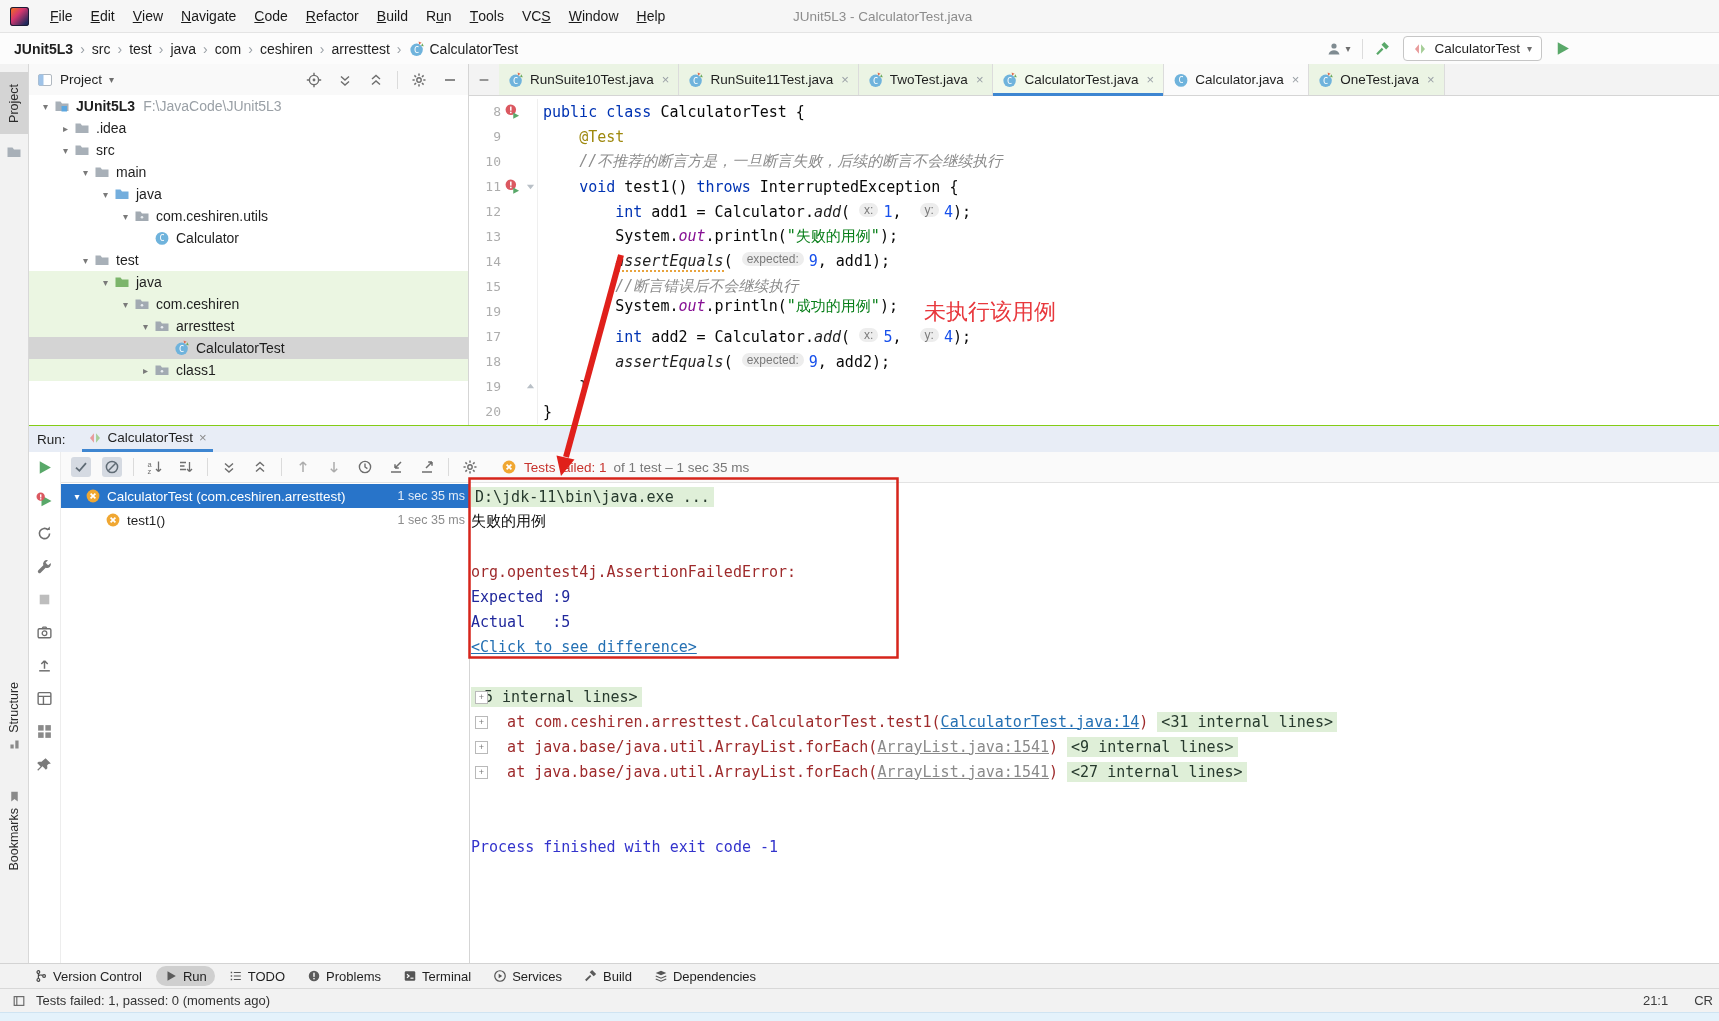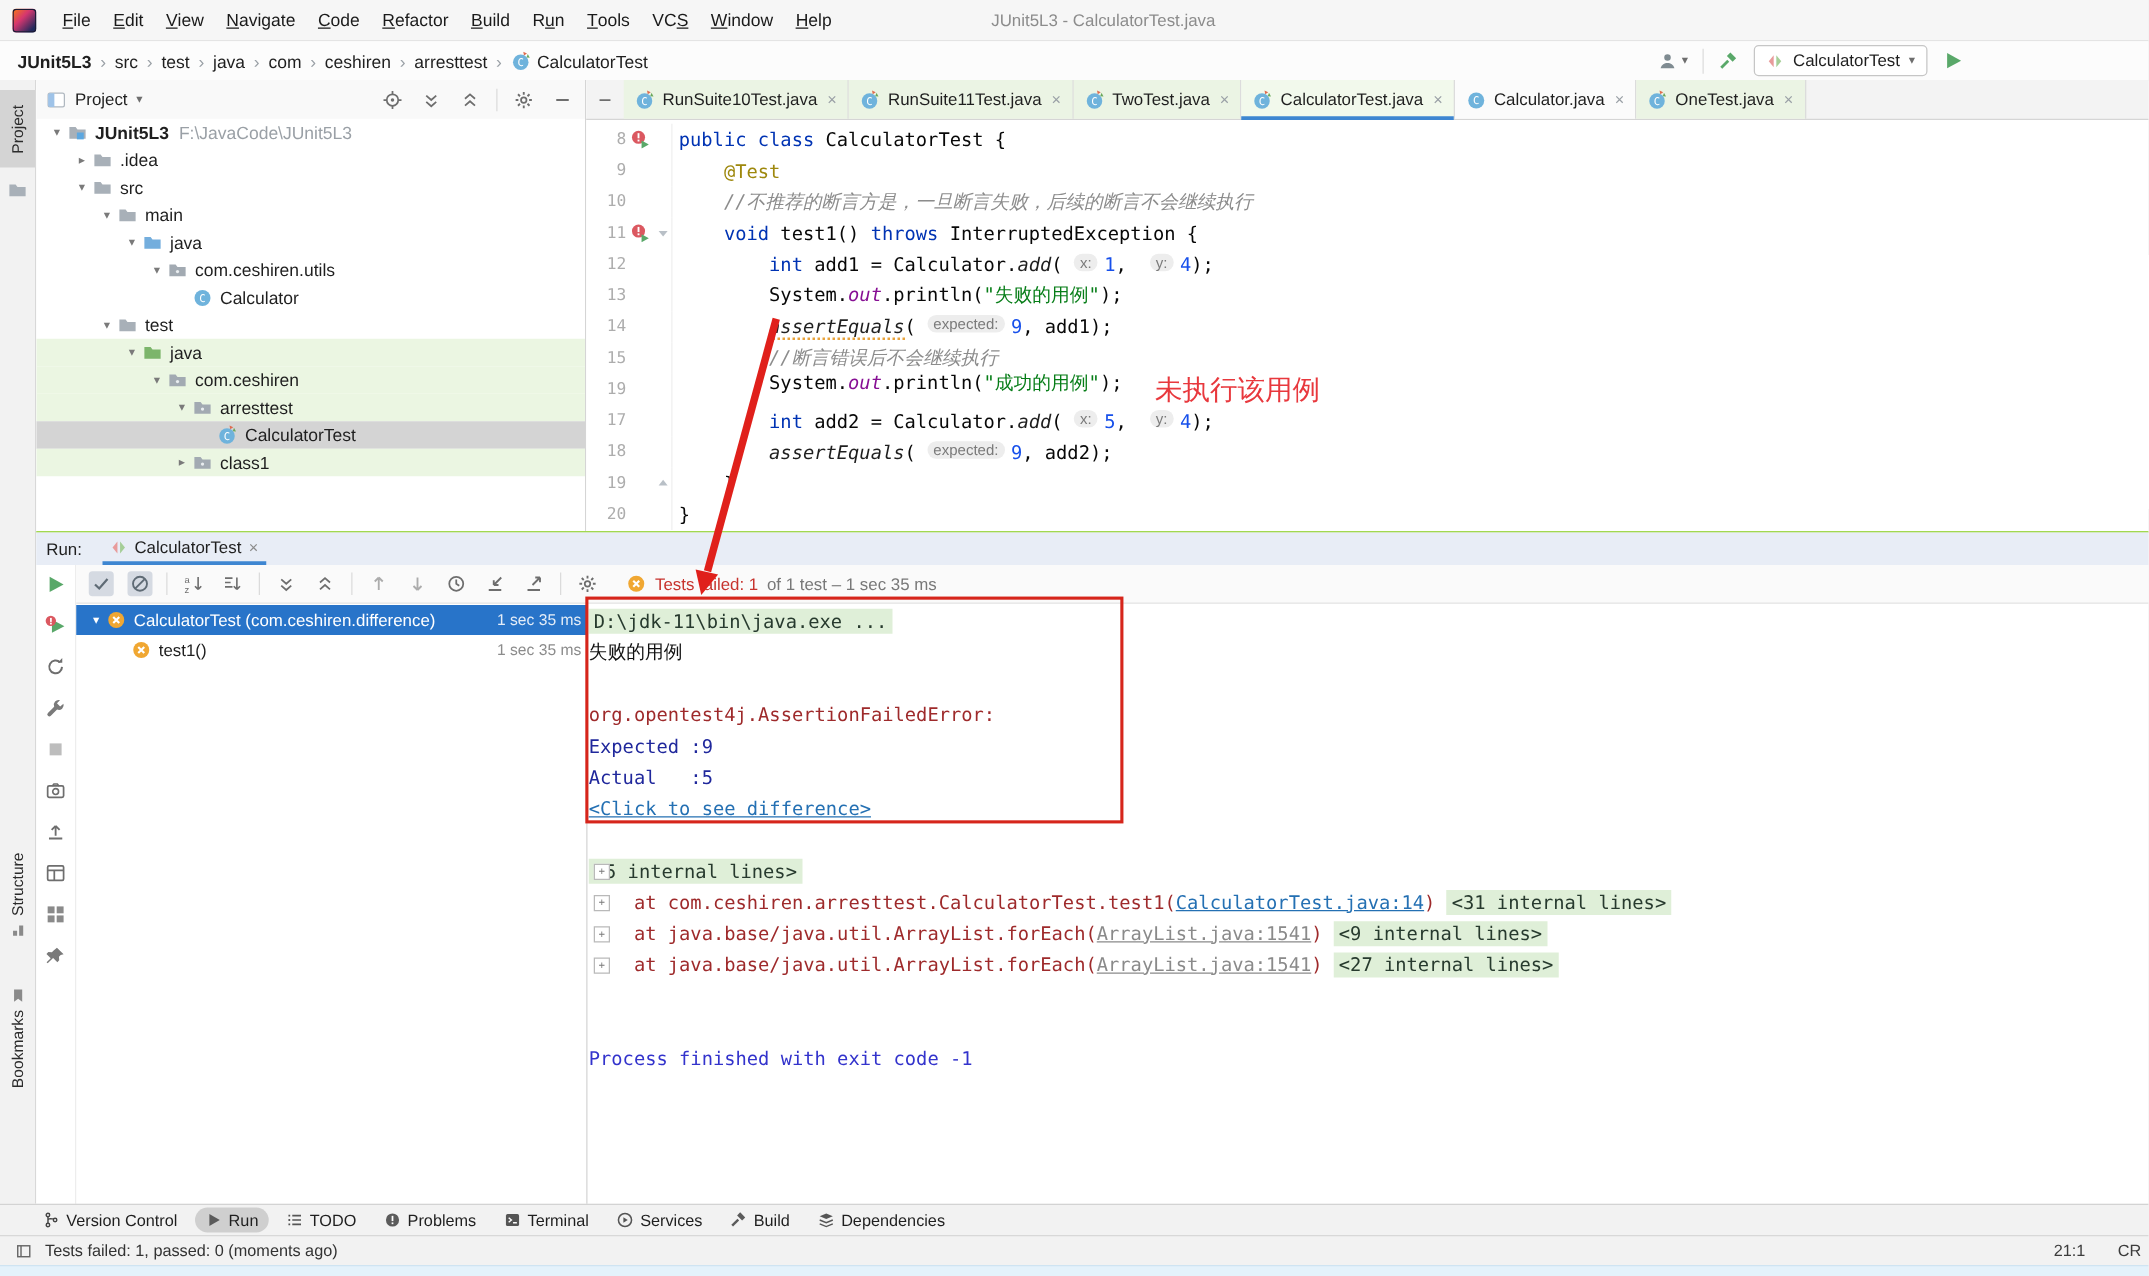--- a/index.html
+++ b/index.html
@@ -840,21 +840,21 @@
       <div class="run-split">
         <div class="testtree" id="test-tree">
             <div class="tt-row sel" style="padding-left: 8px;">
               <span class="tt-chev">▾</span>
               <span class="icon">
                 <svg viewBox="0 0 16 16">
                   <circle cx="8" cy="8" r="6.4" fill="#F0A732"></circle>
                   <path d="M5.6 5.6l4.8 4.8M10.4 5.6l-4.8 4.8" stroke="#fff" stroke-width="1.7"></path>
                 </svg>
               </span>
-              <span>CalculatorTest (com.ceshiren.difference)</span>
+              <span>CalculatorTest (com.ceshiren.arresttest)</span>
               <span class="tt-time">1 sec 35 ms</span>
             </div>
             <div class="tt-row" style="padding-left: 28px;">
               <span class="tt-chev"></span>
               <span class="icon">
                 <svg viewBox="0 0 16 16">
                   <circle cx="8" cy="8" r="6.4" fill="#F0A732"></circle>
                   <path d="M5.6 5.6l4.8 4.8M10.4 5.6l-4.8 4.8" stroke="#fff" stroke-width="1.7"></path>
                 </svg>
               </span>

